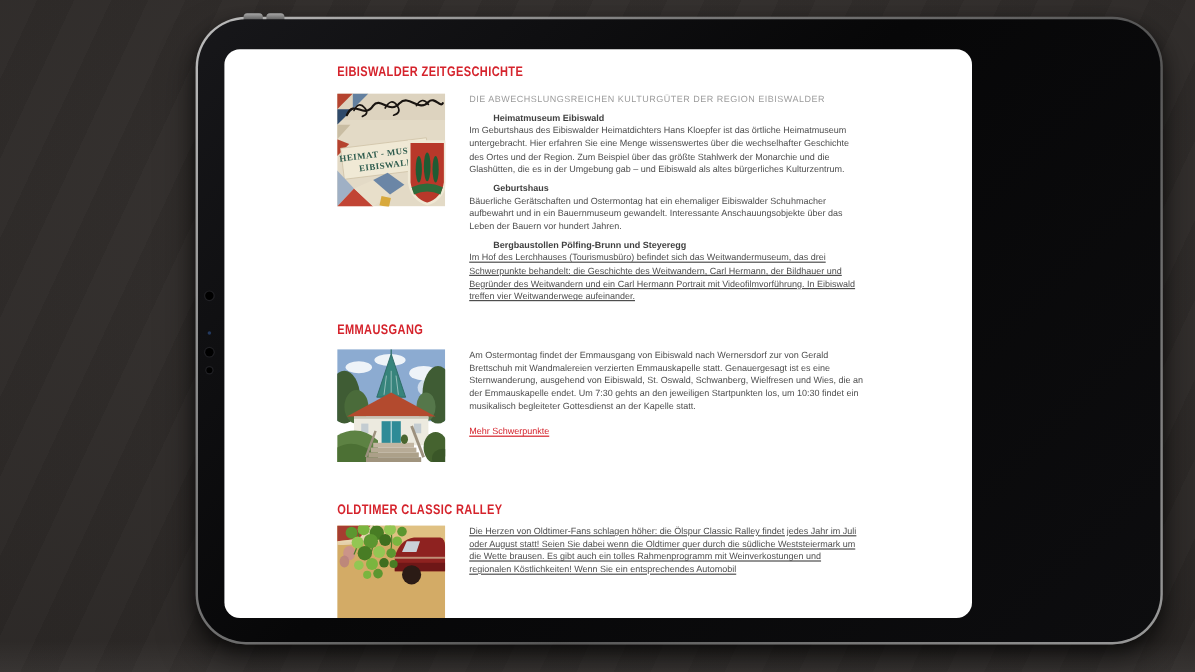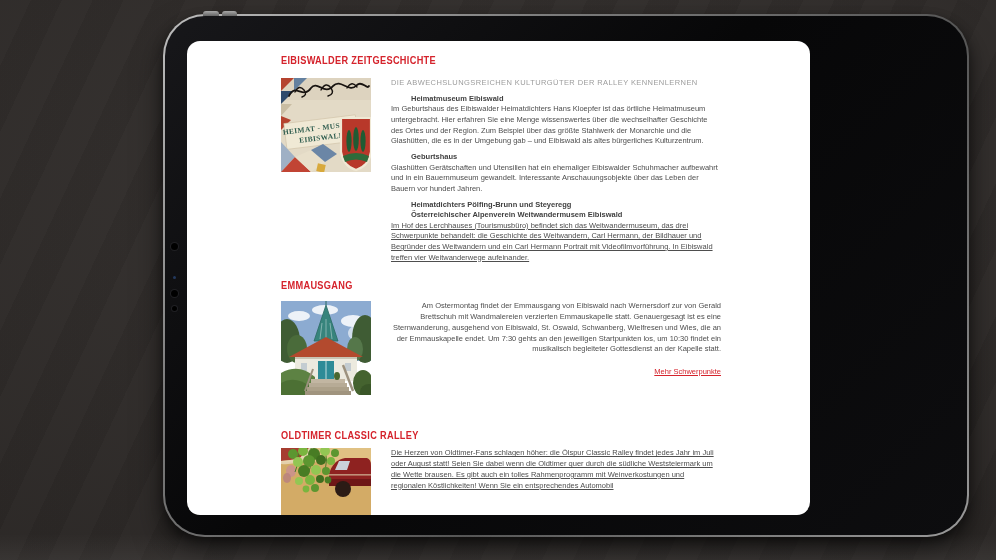--- a/index.html
+++ b/index.html
@@ -30,21 +30,21 @@
 
   
   .screen{position:absolute;left:22px;top:25px;width:623px;height:474px;background:#fff;
     border-radius:13px;overflow:hidden;}
   .content{position:absolute;left:94px;top:0;width:440px;color:var(--body-text,#4e4e4e);}
   .section-title{margin:0;font-size:11.5px;line-height:12px;font-weight:700;
     color:var(--accent-red,#d5232c);letter-spacing:.4px;white-space:nowrap;
     transform:scaleX(.8);transform-origin:0 50%;}
   .t1{margin-top:13px;} .t2{margin-top:16px;} .t3{margin-top:34px;}
   .row{display:flex;gap:20px;}
-  .r1{margin-top:12px;} .r2{margin-top:10px;text-align:right;} .r3{margin-top:7px;}
+  .r1{margin-top:12px;} .r2{margin-top:10px;} .r3{margin-top:7px;}
   .thumb{width:90px;height:94px;flex:0 0 90px;display:block;}
   .textcol{flex:1;min-width:0;}
   .kicker{margin:0 0 7.5px;font-size:7.5px;line-height:9.5px;letter-spacing:.42px;
     color:var(--subtitle-gray,#9c9c9c);white-space:nowrap;}
   .textcol h3{margin:0 0 1.5px;font-size:7.5px;line-height:9px;font-weight:700;
     color:var(--heading-text,#3f3f3f);padding-left:20px;}
   .textcol p{margin:0 0 5px;font-size:7.5px;line-height:10.7px;}
   .textcol p:last-child{margin-bottom:0;text-decoration:underline;}
   .link{display:inline-block;margin-top:5px;font-size:7.5px;line-height:9px;
     color:var(--accent-red,#c2202a);text-decoration:underline;cursor:pointer;}
@@ -92,31 +92,30 @@
               <path d="M60,40 h30 v34 q-2,14 -15,18 q-13,-4 -15,-18 z" fill="#b8382a" stroke="#efe8d4" stroke-width="2.2"></path>
               <g fill="#1f5b33">
                 <ellipse cx="68" cy="63" rx="2.6" ry="11"></ellipse>
                 <ellipse cx="75" cy="61" rx="2.8" ry="12"></ellipse>
                 <ellipse cx="82" cy="63" rx="2.6" ry="11"></ellipse>
               </g>
               <path d="M62,78 q13,-6 26,0 l-2,6 q-11,-5 -22,0 z" fill="#2e6b3a"></path>
             </svg>
 
             <div class="textcol">
-              <p class="kicker">DIE ABWECHSLUNGSREICHEN KULTURGÜTER DER RALLEY KENNENLERNEN</p>
+              <p class="kicker">DIE ABWECHSLUNGSREICHEN KULTURGÜTER DER REGION EIBISWALDER</p>
 
               <h3>Heimatmuseum Eibiswald</h3>
               <p>Im Geburtshaus des Eibiswalder Heimatdichters Hans Kloepfer ist das örtliche Heimatmuseum untergebracht. Hier erfahren Sie eine Menge wissenswertes über die wechselhafter Geschichte des Ortes und der Region. Zum Beispiel über das größte Stahlwerk der Monarchie und die Glashütten, die es in der Umgebung gab – und Eibiswald als altes bürgerliches Kulturzentrum.</p>
 
               <h3>Geburtshaus</h3>
-              <p>Glashütten Gerätschaften und Utensilien hat ein ehemaliger Eibiswalder Schuhmacher aufbewahrt und in ein Bauernmuseum gewandelt. Interessante Anschauungsobjekte über das Leben der Bauern vor hundert Jahren.</p>
-
-              <h3>Heimatdichters Pölfing-Brunn und Steyeregg</h3>
-
-              <h3>Österreichischer Alpenverein Weitwandermusem Eibiswald</h3>
+              <p>Bäuerliche Gerätschaften und Ostermontag hat ein ehemaliger Eibiswalder Schuhmacher aufbewahrt und in ein Bauernmuseum gewandelt. Interessante Anschauungsobjekte über das Leben der Bauern vor hundert Jahren.</p>
+
+              <h3>Bergbaustollen Pölfing-Brunn und Steyeregg</h3>
+
               <p>Im Hof des Lerchhauses (Tourismusbüro) befindet sich das Weitwandermuseum, das drei Schwerpunkte behandelt: die Geschichte des Weitwandern, Carl Hermann, der Bildhauer und Begründer des Weitwandern und ein Carl Hermann Portrait mit Videofilmvorführung. In Eibiswald treffen vier Weitwanderwege aufeinander.</p>
             </div>
           </div>
 
           <h1 class="section-title t2">EMMAUSGANG</h1>
 
           <div class="row r2">
             <svg class="thumb" viewBox="0 0 90 94">
               <rect width="90" height="60" fill="#8cabd1"></rect>
               <g fill="#ffffff" opacity="0.85">

